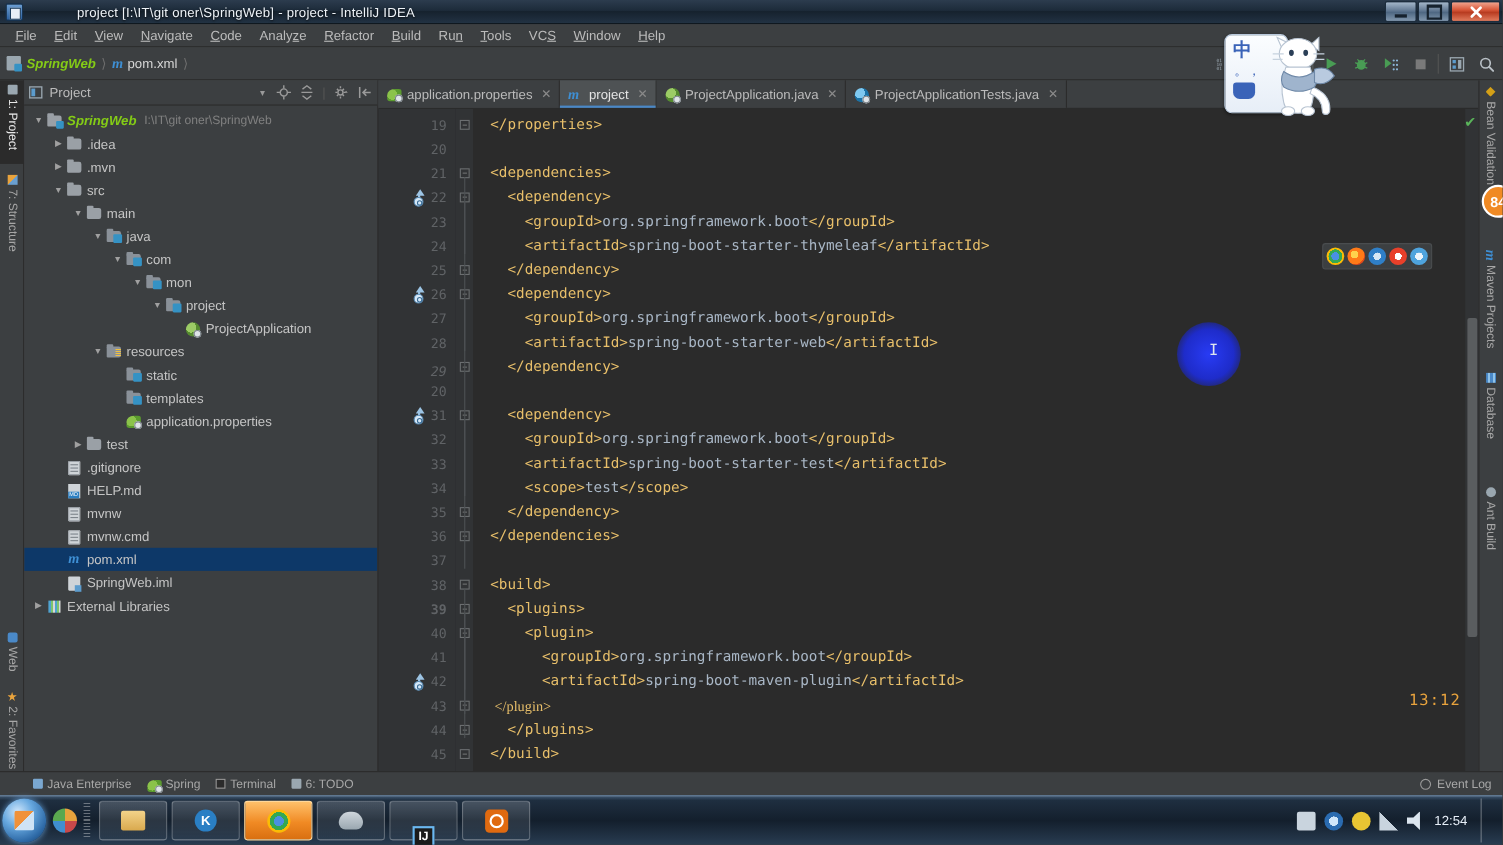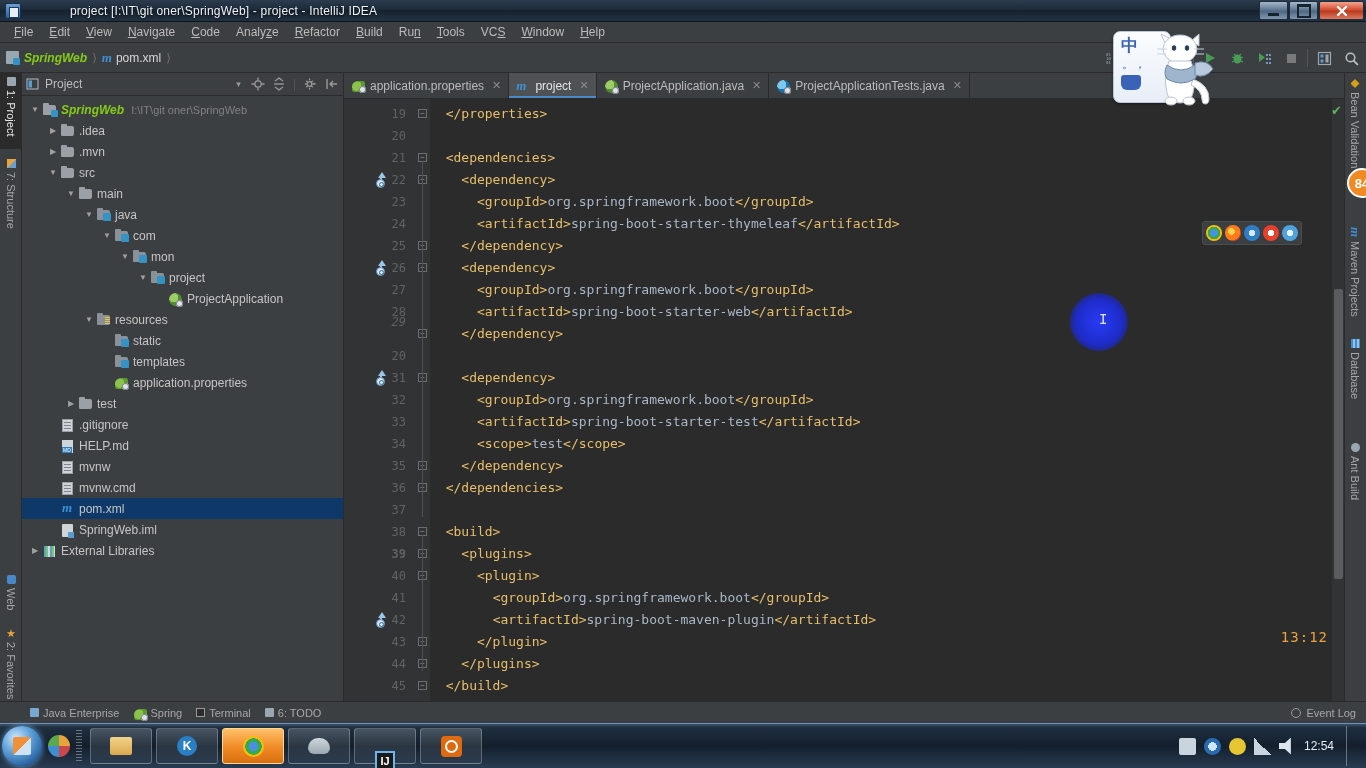--- a/index.html
+++ b/index.html
@@ -692,21 +692,21 @@
           <div class="lnum" style="top: 114px;">24</div>
           <div class="lnum" style="top: 136px;">25</div>
           <div class="lnum" style="top: 158px;">26</div>
           <div class="gicon" style="top: 158px;">
             <span class="arrow"></span>
             <span class="stem"></span>
             <span class="dot"></span>
           </div>
           <div class="lnum" style="top: 180px;">27</div>
           <div class="lnum" style="top: 202px;">28</div>
-          <div class="lnum" style="top: 212px; font-style: italic;">29</div>
+          <div class="lnum" style="top: 228px; font-style: italic;">29</div>
           <div class="lnum" style="top: 246px;">20</div>
           <div class="lnum" style="top: 268px;">31</div>
           <div class="gicon" style="top: 268px;">
             <span class="arrow"></span>
             <span class="stem"></span>
             <span class="dot"></span>
           </div>
           <div class="lnum" style="top: 290px;">32</div>
           <div class="lnum" style="top: 312px;">33</div>
           <div class="lnum" style="top: 334px;">34</div>
@@ -769,21 +769,21 @@
           <div class="ln" style="position: absolute; top: 312px; left: 0px;">      <span class="tagc">&lt;artifactId&gt;</span>spring-boot-starter-test<span class="tagc">&lt;/artifactId&gt;</span></div>
           <div class="ln" style="position: absolute; top: 334px; left: 0px;">      <span class="tagc">&lt;scope&gt;</span>test<span class="tagc">&lt;/scope&gt;</span></div>
           <div class="ln" style="position: absolute; top: 356px; left: 0px;">    <span class="tagc">&lt;/dependency&gt;</span></div>
           <div class="ln" style="position: absolute; top: 378px; left: 0px;">  <span class="tagc">&lt;/dependencies&gt;</span></div>
           <div class="ln" style="position: absolute; top: 400px; left: 0px;"></div>
           <div class="ln" style="position: absolute; top: 422px; left: 0px;">  <span class="tagc">&lt;build&gt;</span></div>
           <div class="ln" style="position: absolute; top: 444px; left: 0px;">    <span class="tagc">&lt;plugins&gt;</span></div>
           <div class="ln" style="position: absolute; top: 466px; left: 0px;">      <span class="tagc">&lt;plugin&gt;</span></div>
           <div class="ln" style="position: absolute; top: 488px; left: 0px;">        <span class="tagc">&lt;groupId&gt;</span>org.springframework.boot<span class="tagc">&lt;/groupId&gt;</span></div>
           <div class="ln" style="position: absolute; top: 510px; left: 0px;">        <span class="tagc">&lt;artifactId&gt;</span>spring-boot-maven-plugin<span class="tagc">&lt;/artifactId&gt;</span></div>
-          <div class="ln" style="position: absolute; top: 532px; left: 0px;">      <span class="tagc">&lt;/plugin&gt;</span></div>
+          <div class="ln" style="position: absolute; top: 532px; left: 0px; font-family: Liberation Serif, serif;">      <span class="tagc">&lt;/plugin&gt;</span></div>
           <div class="ln" style="position: absolute; top: 554px; left: 0px;">    <span class="tagc">&lt;/plugins&gt;</span></div>
           <div class="ln" style="position: absolute; top: 576px; left: 0px;">  <span class="tagc">&lt;/build&gt;</span></div>
         </div>
 
       <div class="caret-blob"></div>
       <div class="mouse-i">I</div>
 
       <div class="browser-strip">
         <span class="bico" style="background:radial-gradient(circle at 50% 50%,#4a90e2 0 32%,#34a853 33% 55%,#fbbc05 56% 78%,#ea4335 79% 100%);"></span>
         <span class="bico" style="background:radial-gradient(circle at 40% 40%,#ffd24d 0 25%,#ff7a18 26% 65%,#e24a1a 66% 100%);"></span>

